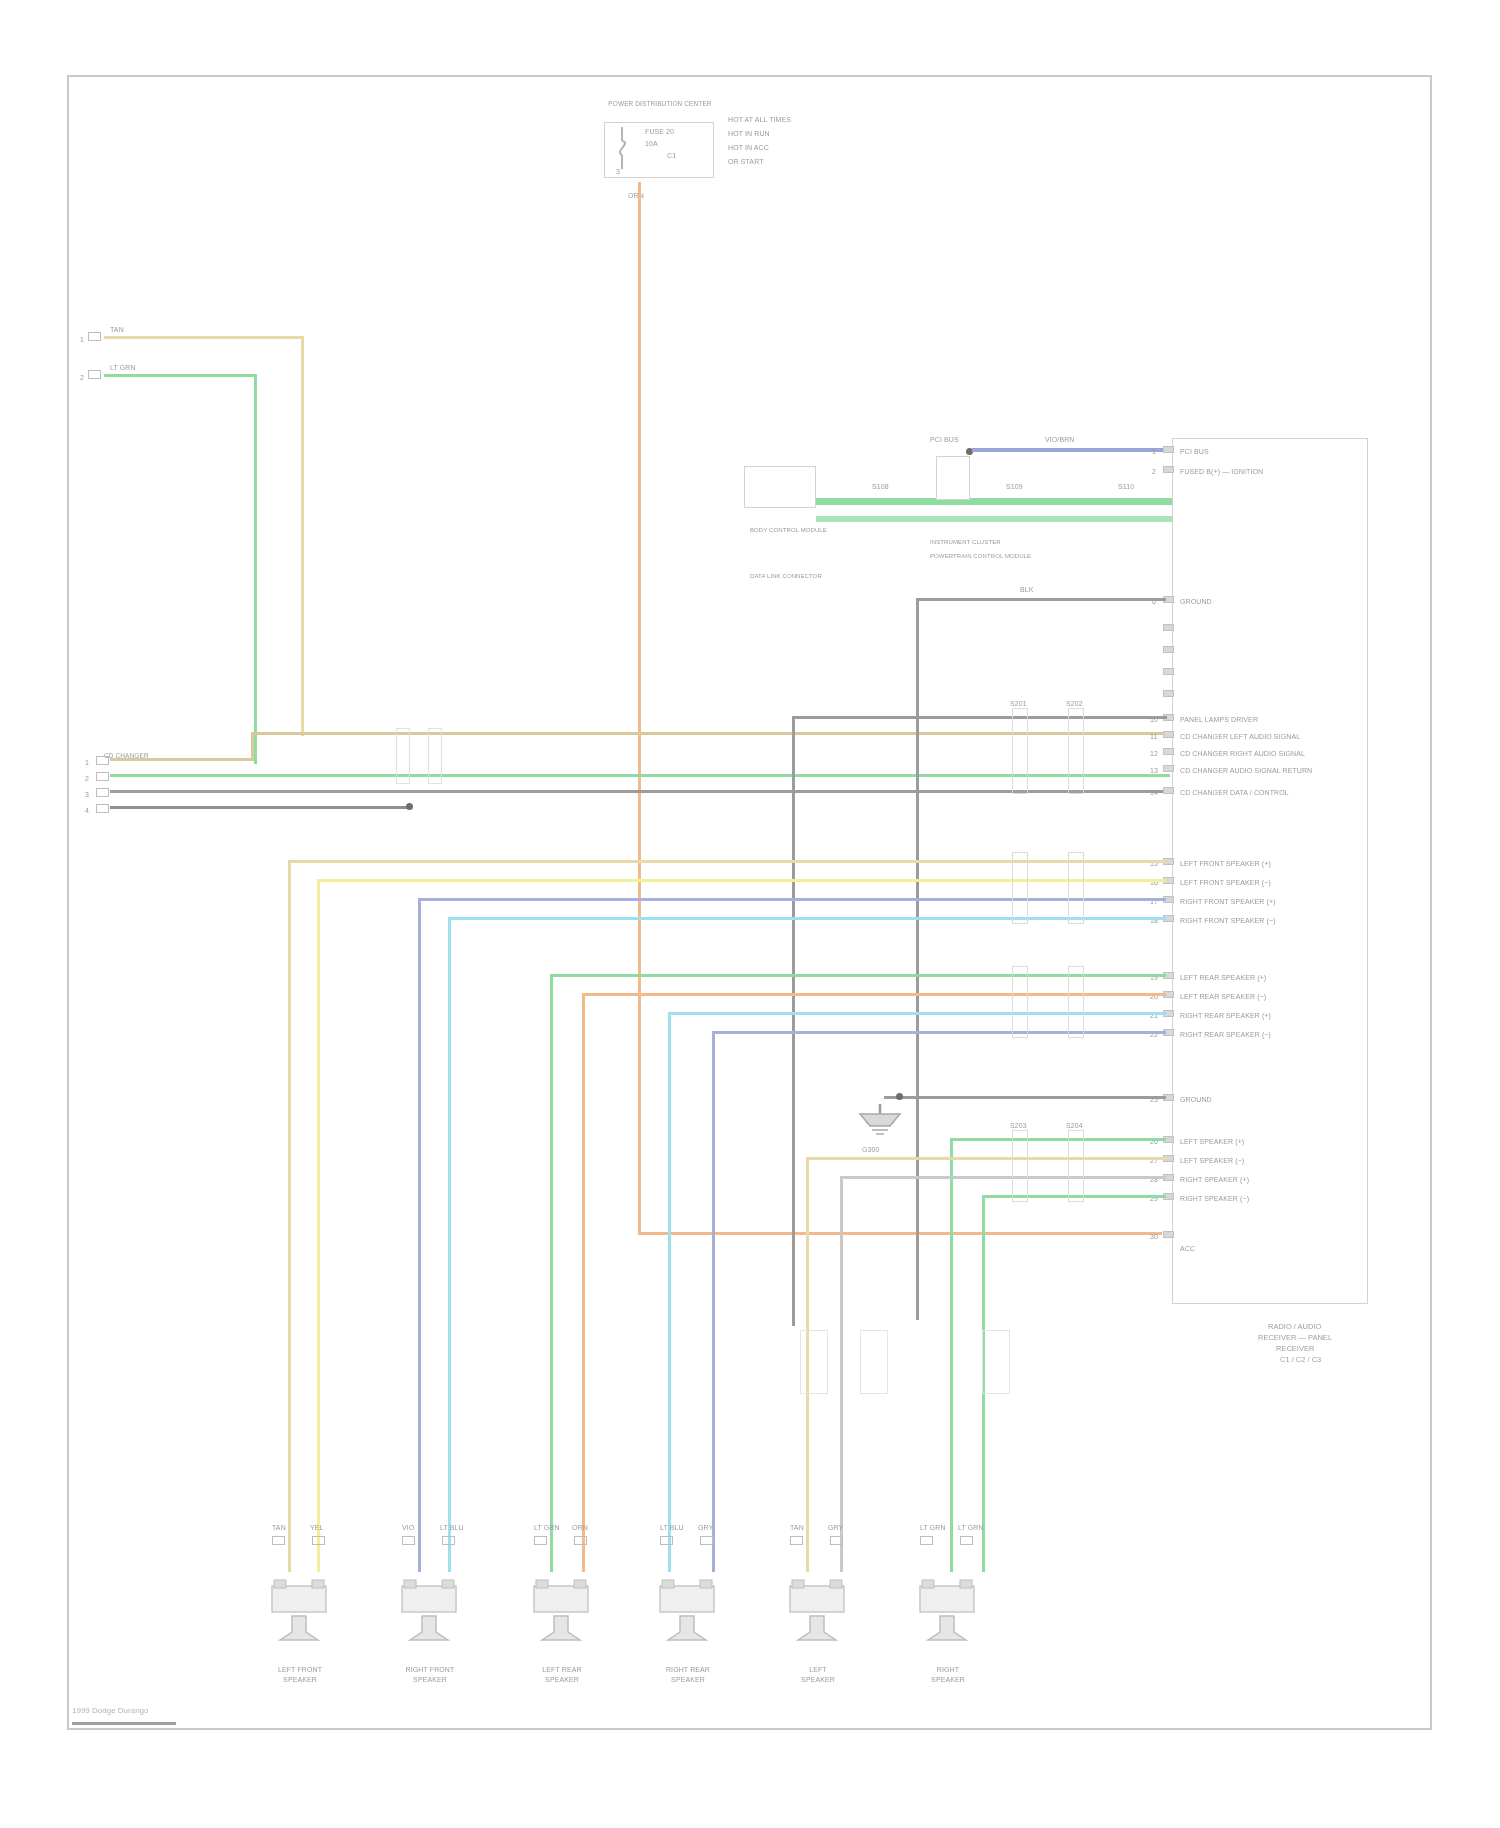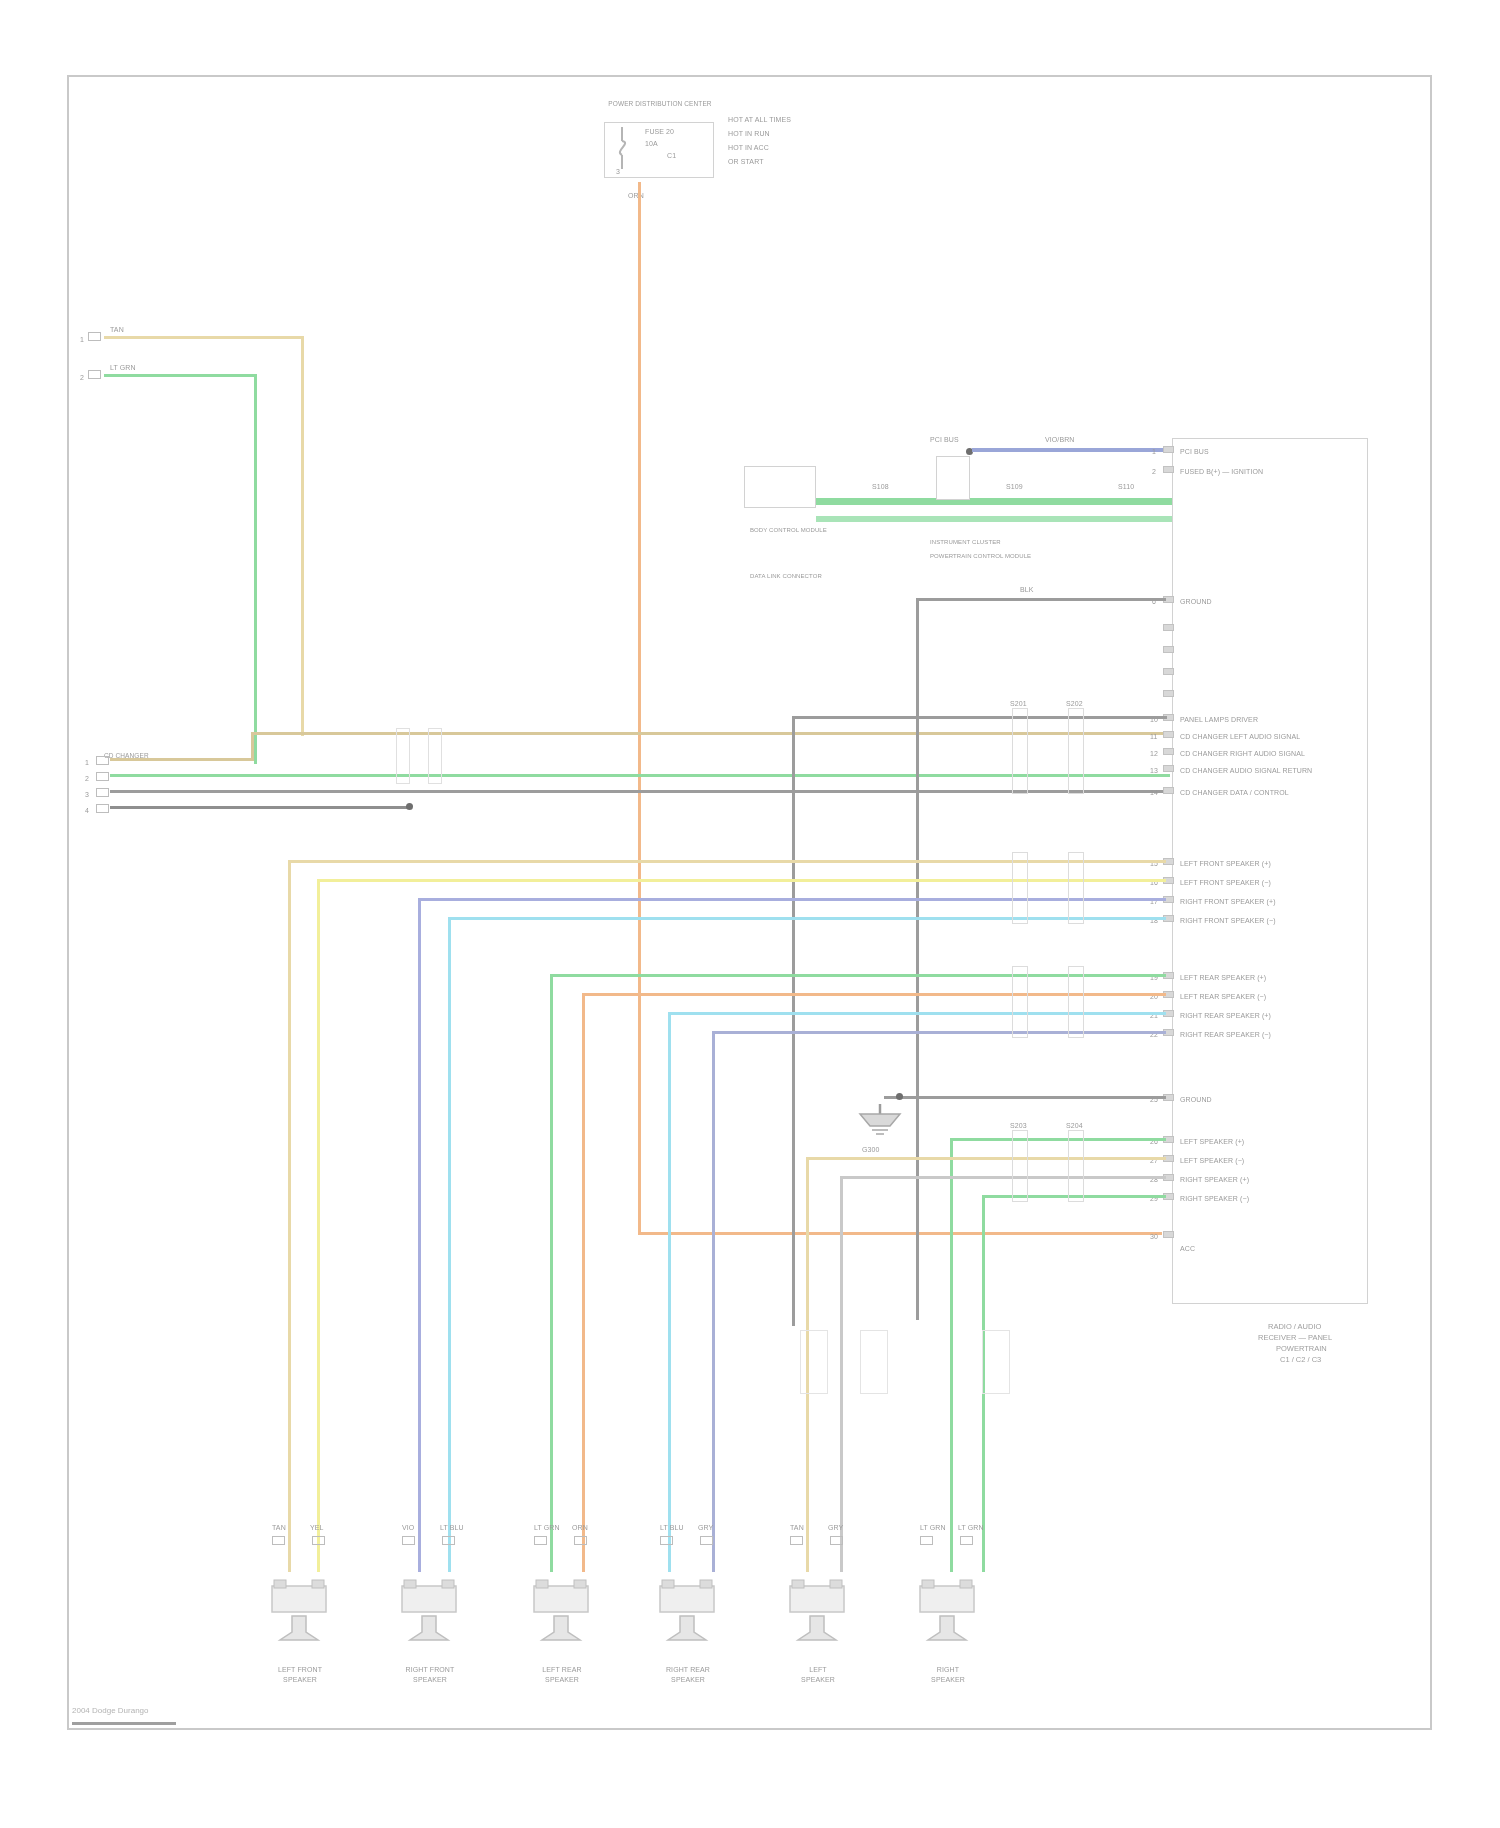--- a/index.html
+++ b/index.html
@@ -207,21 +207,21 @@
   <div class="pin" style="left:1163px;top:1193px;"></div>
   <div class="lbl" style="left:1150px;top:1195px;">29</div>
   <div class="lbl" style="left:1180px;top:1195px;">RIGHT SPEAKER (−)</div>
 
   <div class="pin" style="left:1163px;top:1231px;"></div>
   <div class="lbl" style="left:1150px;top:1233px;">30</div>
   <div class="lbl" style="left:1180px;top:1245px;">ACC</div>
 
   <div class="ttl" style="left:1268px;top:1322px;">RADIO / AUDIO</div>
   <div class="ttl" style="left:1258px;top:1333px;">RECEIVER — PANEL</div>
-  <div class="ttl" style="left:1276px;top:1344px;">POWERTRAIN</div>
+  <div class="ttl" style="left:1276px;top:1344px;">RECEIVER</div>
   <div class="ttl" style="left:1280px;top:1355px;">C1 / C2 / C3</div>
 
   <div class="wire h" style="left:288px;top:860px;width:878px;height:3px;background:#e8d9a8;"></div>
   <div class="wire v" style="left:288px;top:860px;width:3px;height:712px;background:#e8d9a8;"></div>
 
   <div class="wire h" style="left:317px;top:879px;width:849px;height:3px;background:#f2ef9a;"></div>
   <div class="wire v" style="left:317px;top:879px;width:3px;height:693px;background:#f2ef9a;"></div>
 
   <div class="wire h" style="left:418px;top:898px;width:748px;height:3px;background:#a8aede;"></div>
   <div class="wire v" style="left:418px;top:898px;width:3px;height:674px;background:#a8aede;"></div>
@@ -362,16 +362,16 @@
   <div class="conn" style="left:700px;top:1536px;"></div>
   <div class="conn" style="left:790px;top:1536px;"></div>
   <div class="conn" style="left:830px;top:1536px;"></div>
   <div class="conn" style="left:920px;top:1536px;"></div>
   <div class="conn" style="left:960px;top:1536px;"></div>
 
   <div class="conn" style="left:800px;top:1330px;width:28px;height:64px;border-color:#e4e4e4;"></div>
   <div class="conn" style="left:860px;top:1330px;width:28px;height:64px;border-color:#e4e4e4;"></div>
   <div class="conn" style="left:982px;top:1330px;width:28px;height:64px;border-color:#e4e4e4;"></div>
 
-  <div class="footer">2004 Dodge Durango</div>
+  <div class="footer">1999 Dodge Durango</div>
   <div class="bar" style="left:72px;top:1722px;width:104px;"></div>
 
 </div>
 
 </body></html>

